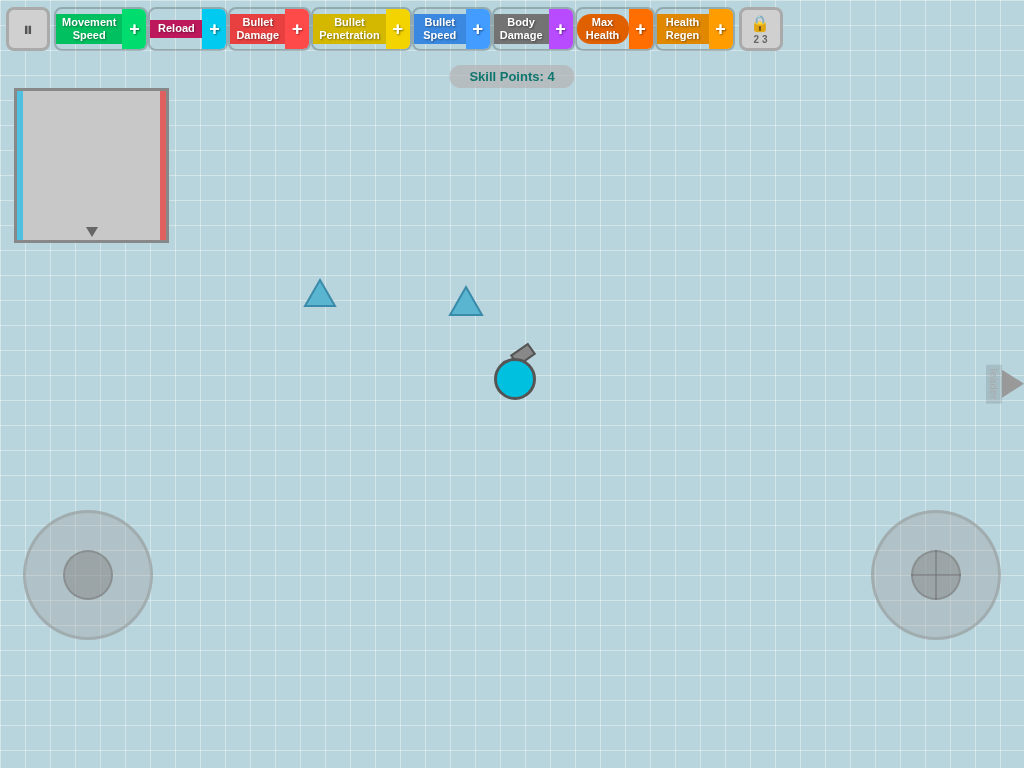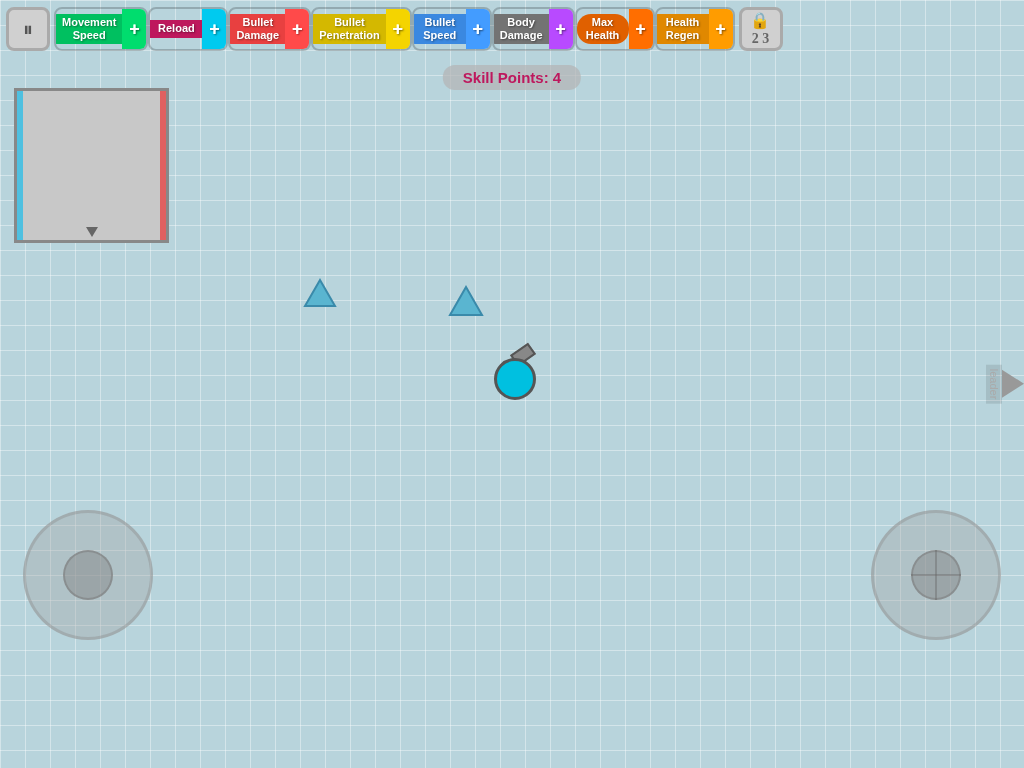--- a/index.html
+++ b/index.html
@@ -113,23 +113,23 @@
       top: 65px;
       left: 50%;
       transform: translateX(-50%);
       z-index: 100;
     }
 
     .skill-points-bg {
       background: rgba(180,180,180,0.7);
       border-radius: 12px;
       padding: 4px 20px;
-      font-size: 15px;
+      font-size: 13px;
       font-weight: bold;
-      color: #be185d;
+      color: #0f766e;
     }
 
     
     #minimap {
       position: absolute;
       top: 88px;
       left: 14px;
       width: 155px;
       height: 155px;
       background: #c8c8c8;
@@ -337,21 +337,21 @@
       <div class="skill-btn">
     <div class="skill-label" style="background:#e08800;">
       Health<br>Regen
     </div>
     <div class="skill-plus" style="background:#e08800; filter:brightness(1.15);">+</div>
   </div>
     </div>
 
   <div class="lock-btn">
     <span style="font-size:16px;">🔒</span>
-    <span style="font-size:14px; color:#666;font-family:Liberation Serif, serif;">2 3</span>
+    <span style="font-size:10px; color:#666;">2 3</span>
   </div>
 </div>
 
 <div id="skill-points-bar">
   <div class="skill-points-bg">Skill Points: 4</div>
 </div>
 
 <div id="minimap">
   <div class="minimap-blue-bar"></div>
   <div class="minimap-red-bar"></div>

